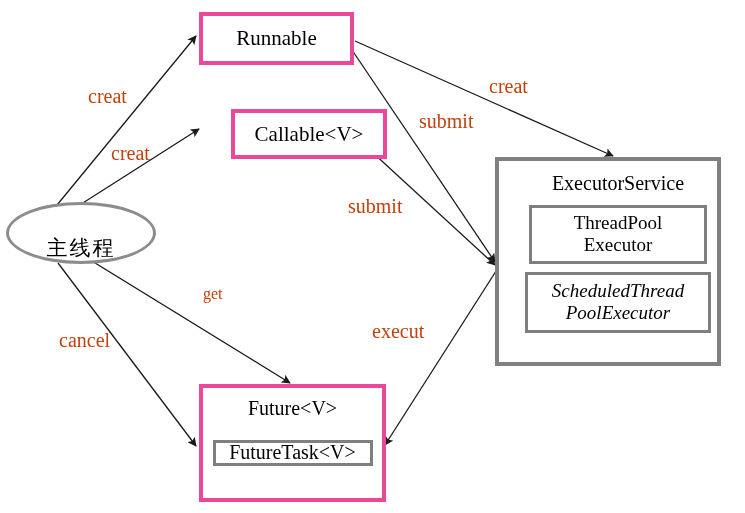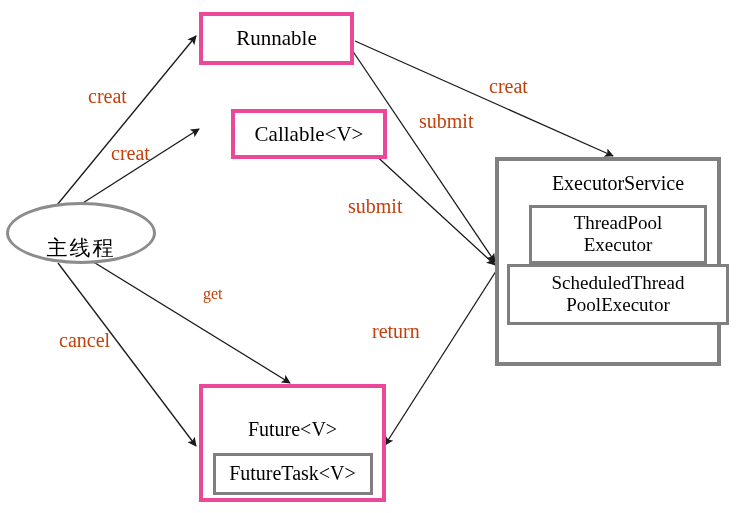--- a/index.html
+++ b/index.html
@@ -113,43 +113,43 @@
   </div>
 
   <div class="node node-mid" style="left:495px; top:157px; width:226px; height:209px; padding-top:11px;padding-left:20px;">
     <span class="lbl" style="font-size:20px;">ExecutorService</span>
 
     <div class="inner-box" style="width:178px; height:59px; margin-top:9px;">
       <span class="lbl" style="font-size:19px;">ThreadPool</span>
       <span class="lbl" style="font-size:19px;">Executor</span>
     </div>
 
-    <div class="inner-box" style="width:222px; height:61px; ">
+    <div class="inner-box" style="width:186px; height:61px; margin-top:8px;font-style:italic;">
       <span class="lbl" style="font-size:19px;">ScheduledThread</span>
       <span class="lbl" style="font-size:19px;text-align:center;">PoolExecutor</span>
     </div>
   </div>
 
-  <div class="node node-dark" style="left:199px; top:384px; width:187px; height:118px; padding-top:30px;">
+  <div class="node node-dark" style="left:199px; top:384px; width:187px; height:118px; padding-top:9px;">
     <span class="lbl" style="font-size:20px;">Future&lt;V&gt;</span>
 
-    <div class="inner-box" style="width:160px; height:42px; margin-top:11px;">
+    <div class="inner-box" style="width:160px; height:26px; margin-top:19px;">
       <span class="lbl" style="font-size:20px;">FutureTask&lt;V&gt;</span>
     </div>
   </div>
 
   <span class="edge-label" style="left:88px; top:85px; font-size:20px;">creat</span>
 
   <span class="edge-label" style="left:111px; top:142px; font-size:20px;">creat</span>
 
   <span class="edge-label" style="left:489px; top:75px; font-size:20px;">creat</span>
 
   <span class="edge-label" style="left:419px; top:110px; font-size:20px;">submit</span>
 
   <span class="edge-label" style="left:348px; top:195px; font-size:20px;">submit</span>
 
   <span class="edge-label" style="left:203px; top:285px; font-size:16px;">get</span>
 
   <span class="edge-label" style="left:59px; top:329px; font-size:20px;">cancel</span>
 
-  <span class="edge-label" style="left:372px; top:320px; font-size:20px;">return</span>
+  <span class="edge-label" style="left:372px; top:320px; font-size:20px;">execut</span>
 
 </div>
 
 </body></html>

